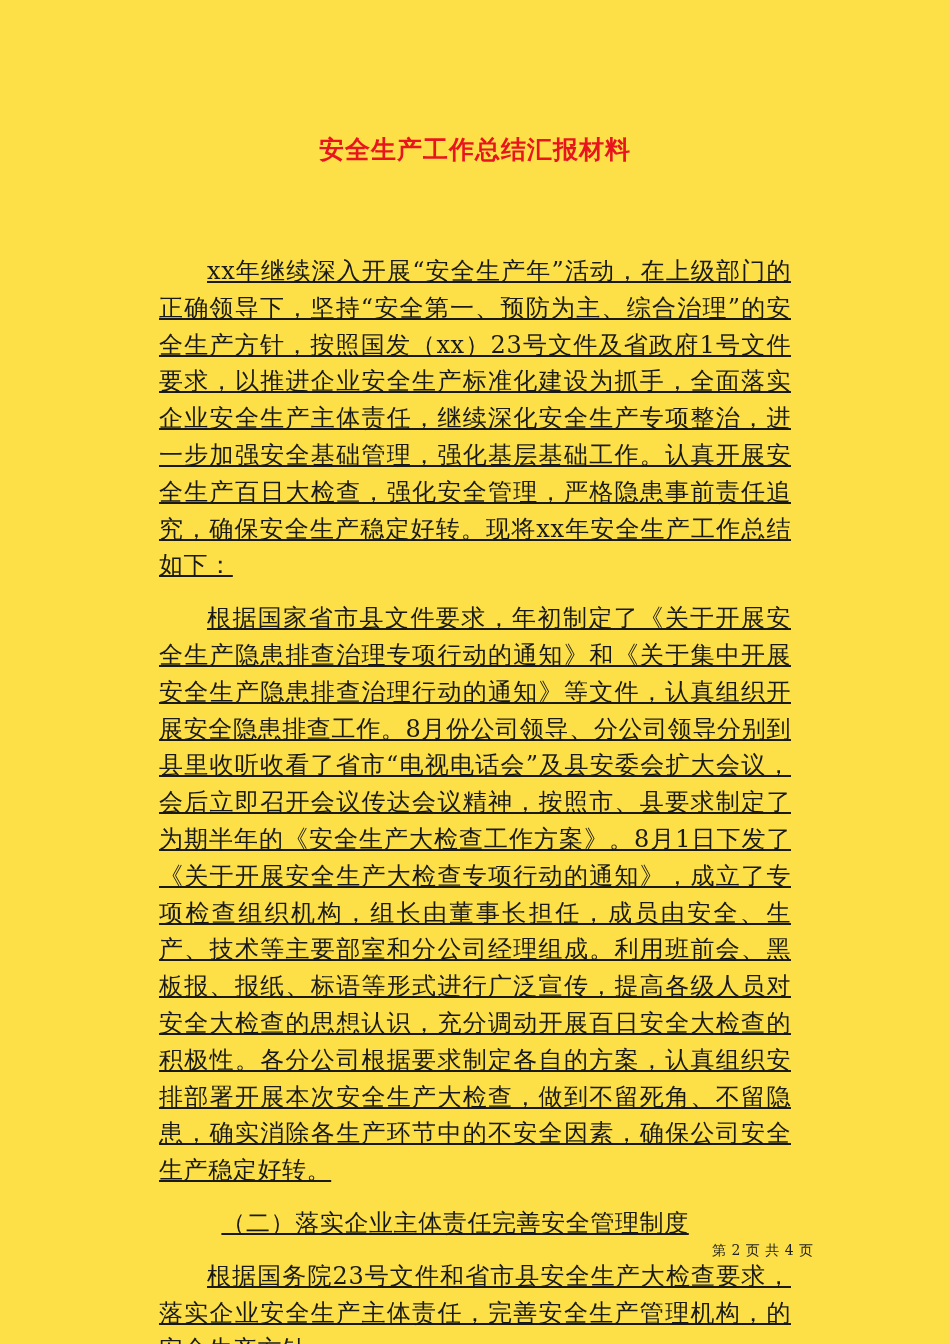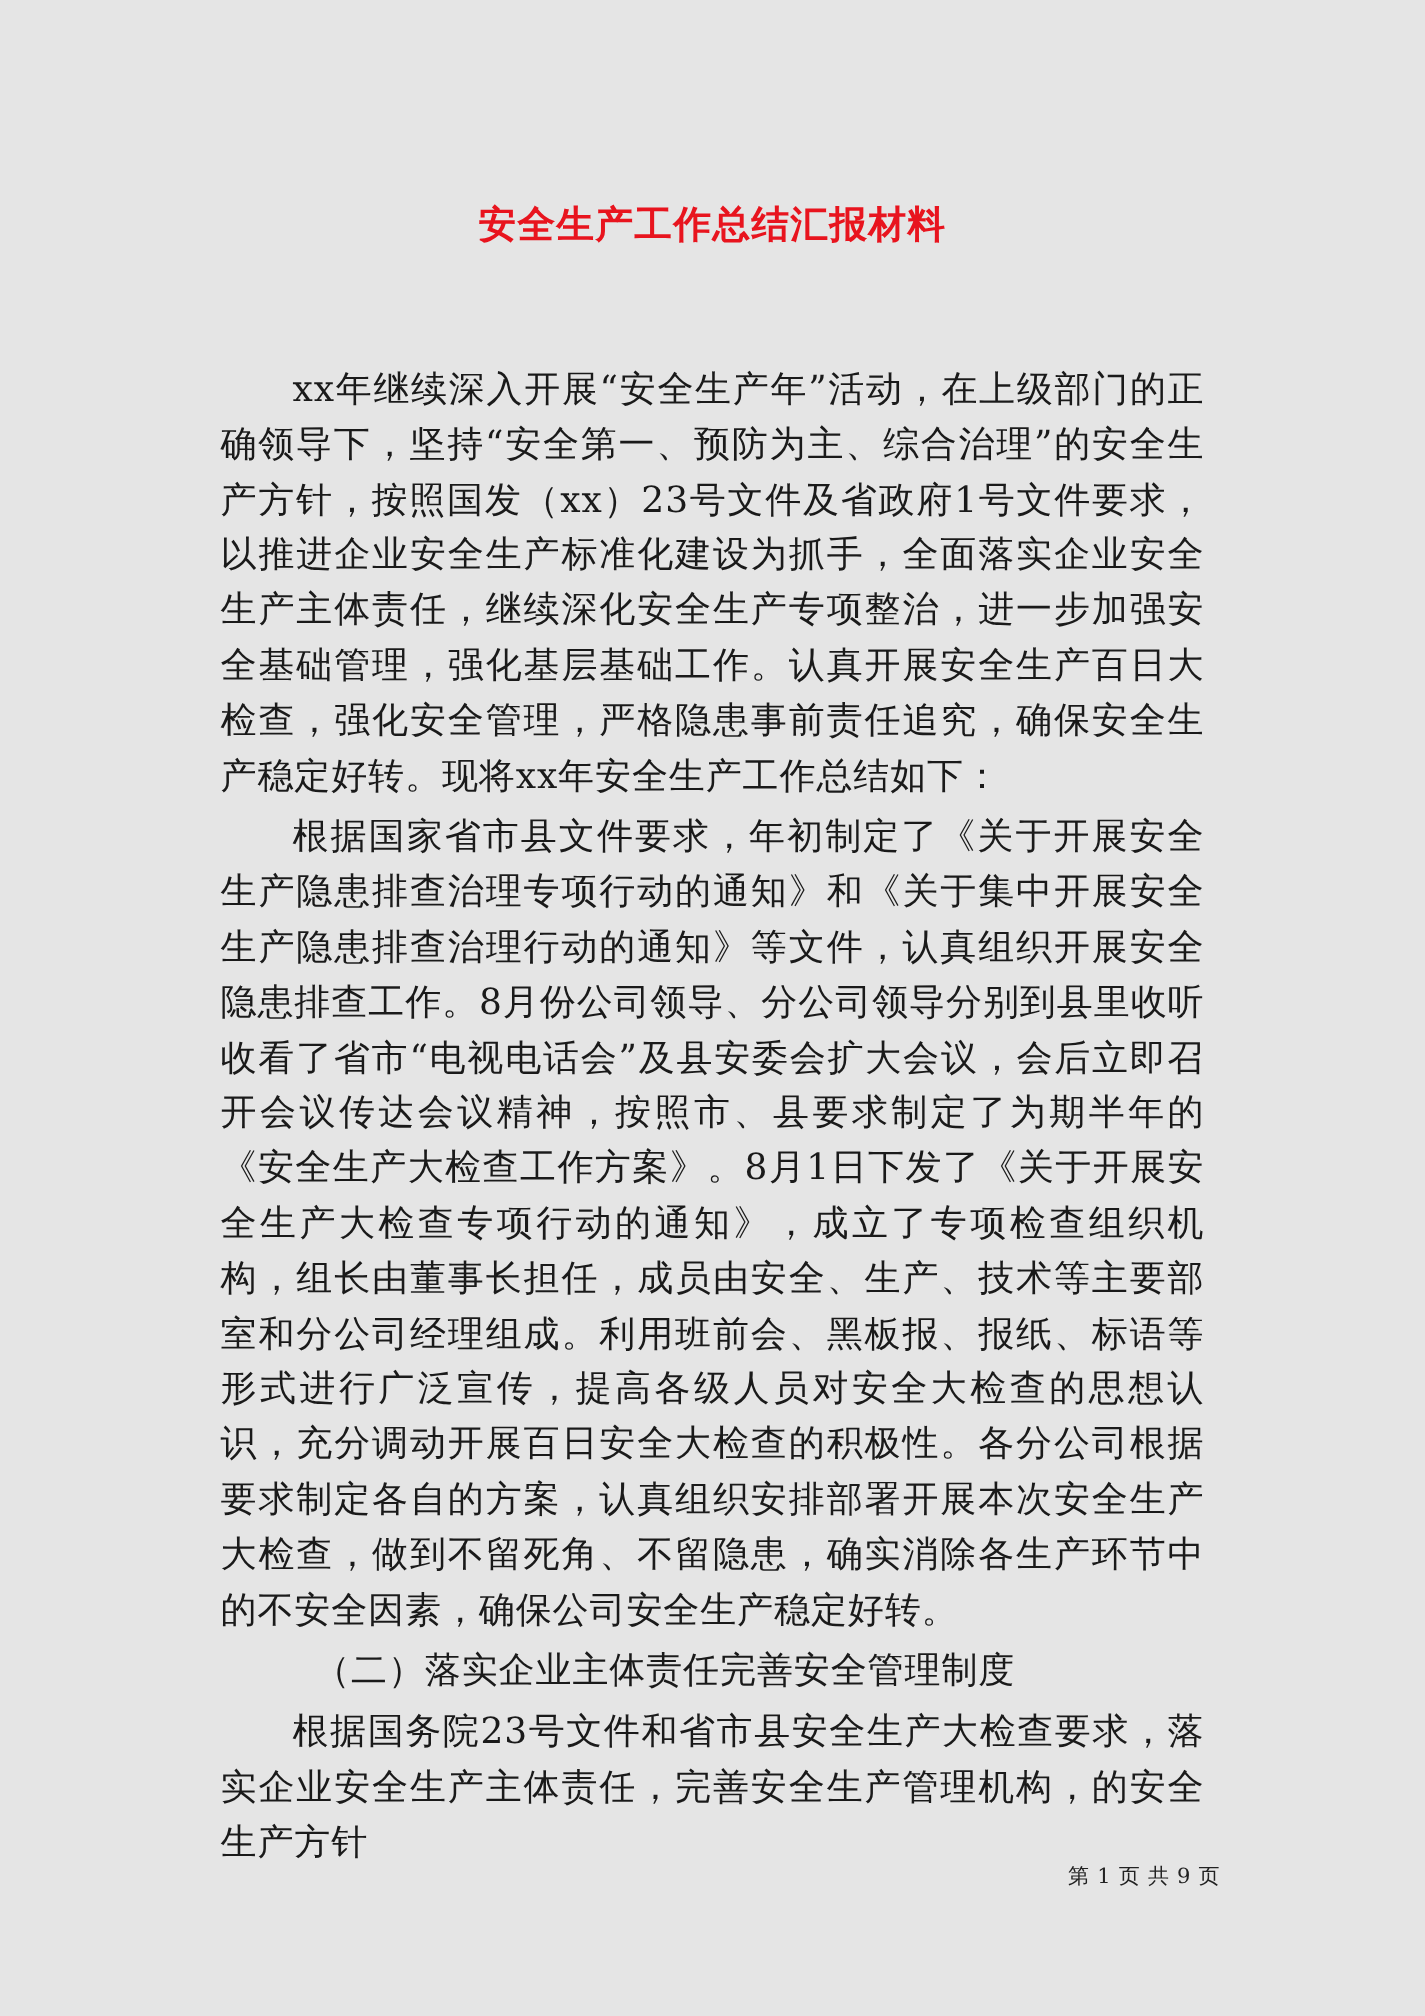--- a/index.html
+++ b/index.html
@@ -13,21 +13,21 @@
       position: relative;
       overflow: hidden;
       font-family: "DejaVu Serif", "Liberation Serif", serif;
       color: #1a1a1a;
     }
     .page {
       position: absolute;
       left: 0; top: 0;
       width: 950px;
       height: 1344px;
-      background: #e5e5e5;
+      background: #fde047;
     }
     .title {
       position: absolute;
       top: 132px;
       left: 0;
       width: 950px;
       text-align: center;
       color: #e8141e;
       font-family: "DejaVu Sans", "Liberation Sans", sans-serif;
       font-weight: bold;
@@ -40,23 +40,24 @@
       left: 143px;
       top: 237px;
       width: 664px;
       font-size: 24px;
       line-height: 36.8px;
       letter-spacing: 0.6px;
       text-align: justify;
       text-justify: inter-character;
     }
     .body-text p {
-      margin: 4px;
+      margin: 16px;
       padding: 0;
       text-indent: 2em;
+      text-decoration: underline;
     }
     .body-text p.heading {
       text-indent: 2.6em;
     }
     .footer {
       position: absolute;
       top: 1242px;
       left: 712px;
       font-size: 14px;
       font-family: "DejaVu Serif", "Liberation Serif", serif;
@@ -70,14 +71,14 @@
 <div class="page">
   <div class="title">安全生产工作总结汇报材料</div>
 
   <div class="body-text">
     <p>xx年继续深入开展“安全生产年”活动，在上级部门的正确领导下，坚持“安全第一、预防为主、综合治理”的安全生产方针，按照国发（xx）23号文件及省政府1号文件要求，以推进企业安全生产标准化建设为抓手，全面落实企业安全生产主体责任，继续深化安全生产专项整治，进一步加强安全基础管理，强化基层基础工作。认真开展安全生产百日大检查，强化安全管理，严格隐患事前责任追究，确保安全生产稳定好转。现将xx年安全生产工作总结如下：</p>
     <p>根据国家省市县文件要求，年初制定了《关于开展安全生产隐患排查治理专项行动的通知》和《关于集中开展安全生产隐患排查治理行动的通知》等文件，认真组织开展安全隐患排查工作。8月份公司领导、分公司领导分别到县里收听收看了省市“电视电话会”及县安委会扩大会议，会后立即召开会议传达会议精神，按照市、县要求制定了为期半年的《安全生产大检查工作方案》。8月1日下发了《关于开展安全生产大检查专项行动的通知》，成立了专项检查组织机构，组长由董事长担任，成员由安全、生产、技术等主要部室和分公司经理组成。利用班前会、黑板报、报纸、标语等形式进行广泛宣传，提高各级人员对安全大检查的思想认识，充分调动开展百日安全大检查的积极性。各分公司根据要求制定各自的方案，认真组织安排部署开展本次安全生产大检查，做到不留死角、不留隐患，确实消除各生产环节中的不安全因素，确保公司安全生产稳定好转。</p>
     <p class="heading">（二）落实企业主体责任完善安全管理制度</p>
     <p>根据国务院23号文件和省市县安全生产大检查要求，落实企业安全生产主体责任，完善安全生产管理机构，的安全生产方针</p>
   </div>
 
-  <div class="footer">第 1 页 共 9 页</div>
+  <div class="footer">第 2 页 共 4 页</div>
 </div>
 
 </body></html>

